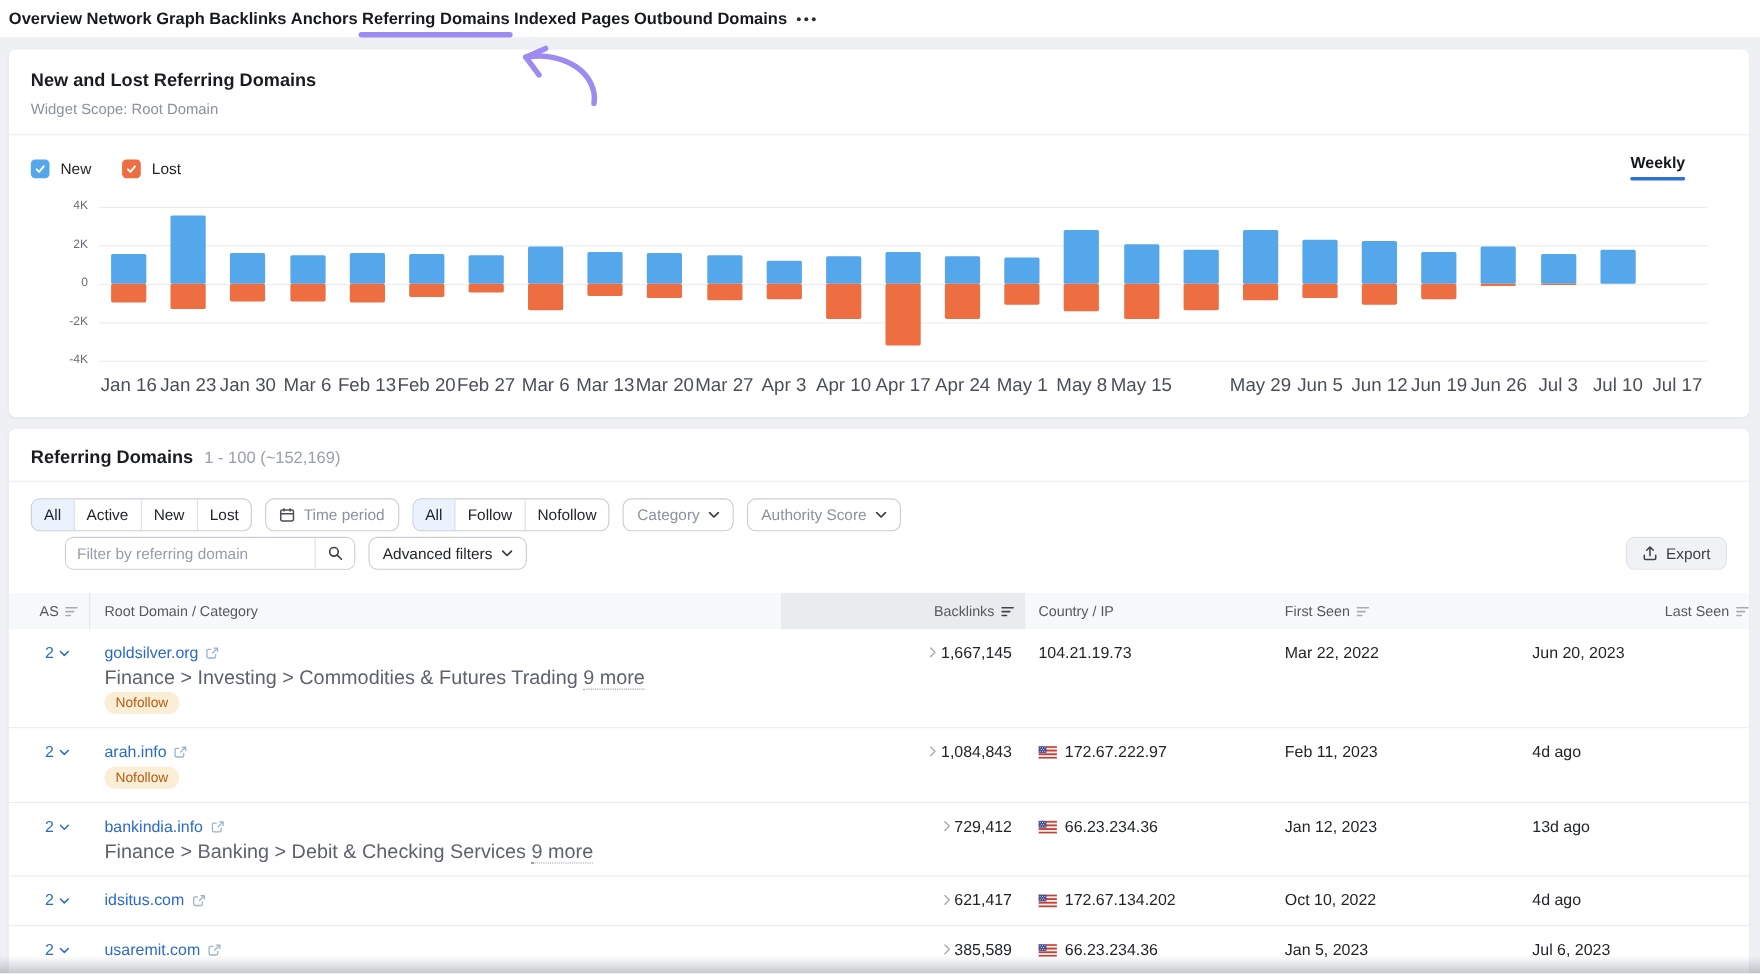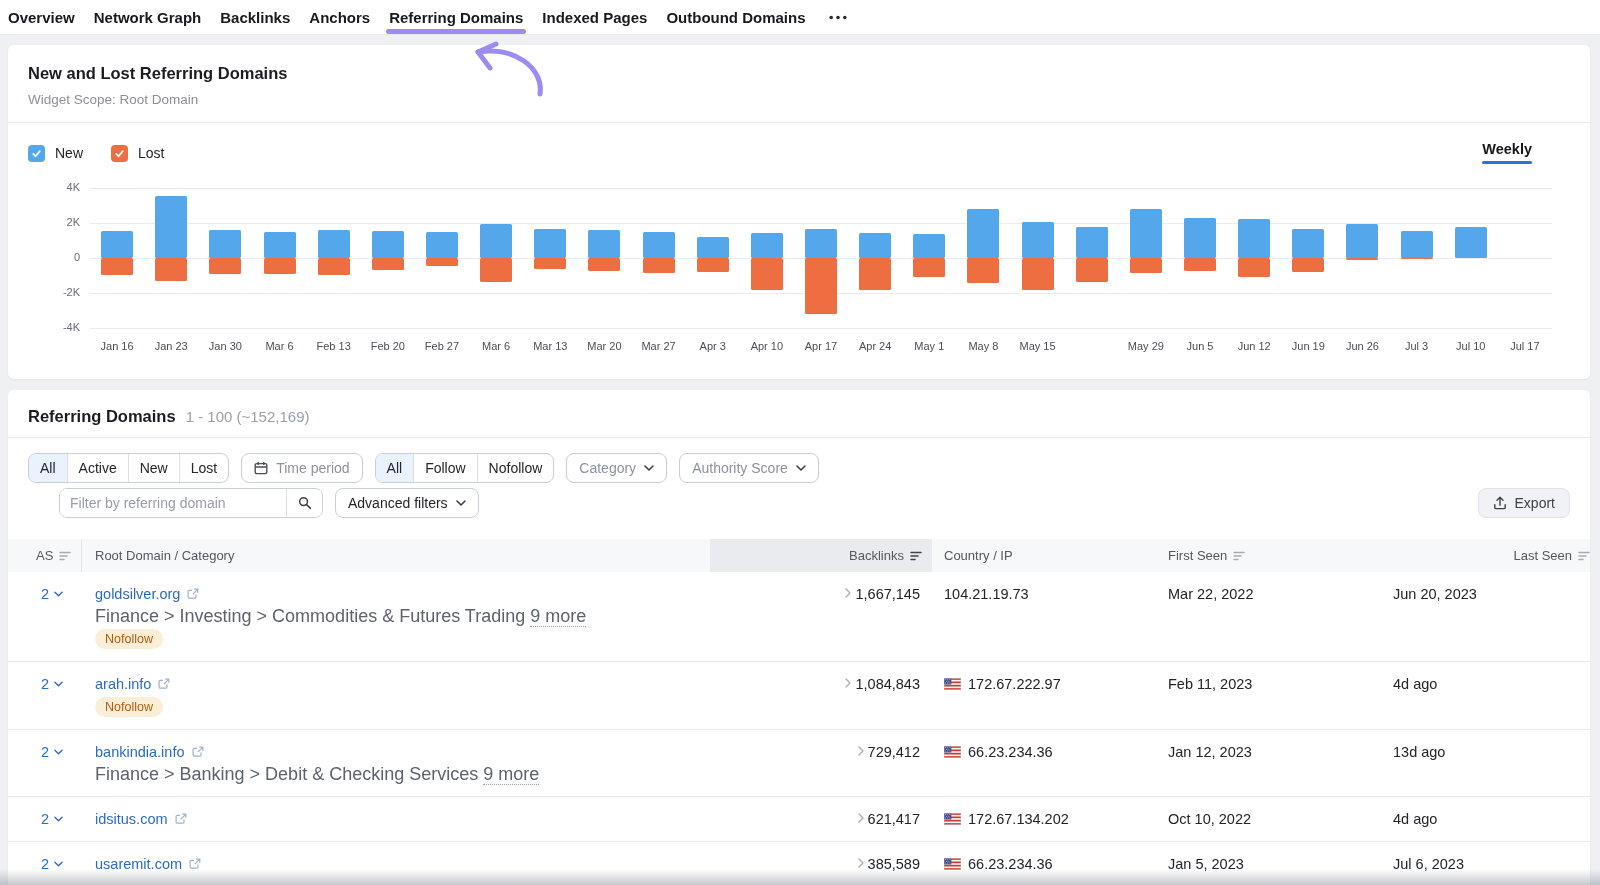--- a/index.html
+++ b/index.html
@@ -2,21 +2,21 @@
 <html style="--purple: #9e8bf2; --link: #2b6ac6; --weekly-underline: #2f6fd6; --badge-bg: #fbeed6; --badge-text: #b55c12;"><head>
 <meta charset="utf-8">
 <style>
   * { margin:0; padding:0; box-sizing:border-box; }
   html,body { width:1600px; height:885px; }
   body { font-family:"Liberation Sans", sans-serif; background:#eef0f3; }
   .screen { position:relative; width:1600px; height:885px; overflow:hidden; background:#eef0f3; }
 
   
   .nav { position:absolute; top:0; left:0; width:100%; height:35px; background:#fff;
-         border-bottom:1px solid #e7e8eb; display:flex; align-items:center; gap:19px; padding-left:8px; z-index:5; }
+         border-bottom:1px solid #e7e8eb; display:flex; align-items:center; gap:4px; padding-left:8px; z-index:5; }
   .tab { position:relative; height:35px; display:flex; align-items:center; font-size:15px; font-weight:600;
          color:#17191f; cursor:pointer; white-space:nowrap; }
   .tab.active::after { content:""; position:absolute; left:-3px; right:-3px; bottom:1px; height:5px;
          border-radius:3px; background:var(--purple); }
   .more-tabs { display:flex; align-items:center; height:35px; cursor:pointer; padding:0 4px; }
 
   .arrow-annot { position:absolute; left:440px; top:38px; z-index:6; pointer-events:none; }
 
   
   .card { position:absolute; left:8px; width:1582px; background:#fff; border-radius:6px;
@@ -34,21 +34,21 @@
   .chk svg { display:block; }
   .leg-label { font-size:14px; color:#23252b; margin-right:18px; }
   .weekly { position:absolute; right:58px; top:96px; font-size:14.5px; font-weight:600; color:#15171c; cursor:pointer; }
   .weekly::after { content:""; display:block; height:3px; border-radius:2px; background:var(--weekly-underline); margin-top:4px; }
 
   
   .chart { position:absolute; left:0; top:135px; width:100%; height:180px; }
   .gridline { position:absolute; left:82px; right:38px; height:1px; background:#ebecef; }
   .ytick { position:absolute; left:0; width:72px; text-align:right; font-size:11px; color:#686d79; }
   .bar { position:absolute; width:32px; border-radius:1.5px; }
-  .xlabel { position:absolute; top:160px; width:64px; margin-left:-32px; text-align:center; font-size:11px; color:#4a4e58; }
+  .xlabel { position:absolute; top:160px; width:64px; margin-left:-32px; text-align:center; font-size:17px; color:#4a4e58; }
 
   
   .t-head { padding:15px 20px 0 20px; display:flex; align-items:baseline; gap:10px; }
   .t-title { font-size:16.5px; font-weight:700; color:#1a1c22; line-height:22px; }
   .t-count { font-size:15px; color:#9aa0aa; }
   .divider2 { margin-top:10px; border-bottom:1px solid #ecedf0; }
 
   .filters { padding:15px 20px 0 20px; position:relative; }
   .f-row { display:flex; align-items:center; gap:12px; }
   .f-row + .f-row { margin-top:5px; }

